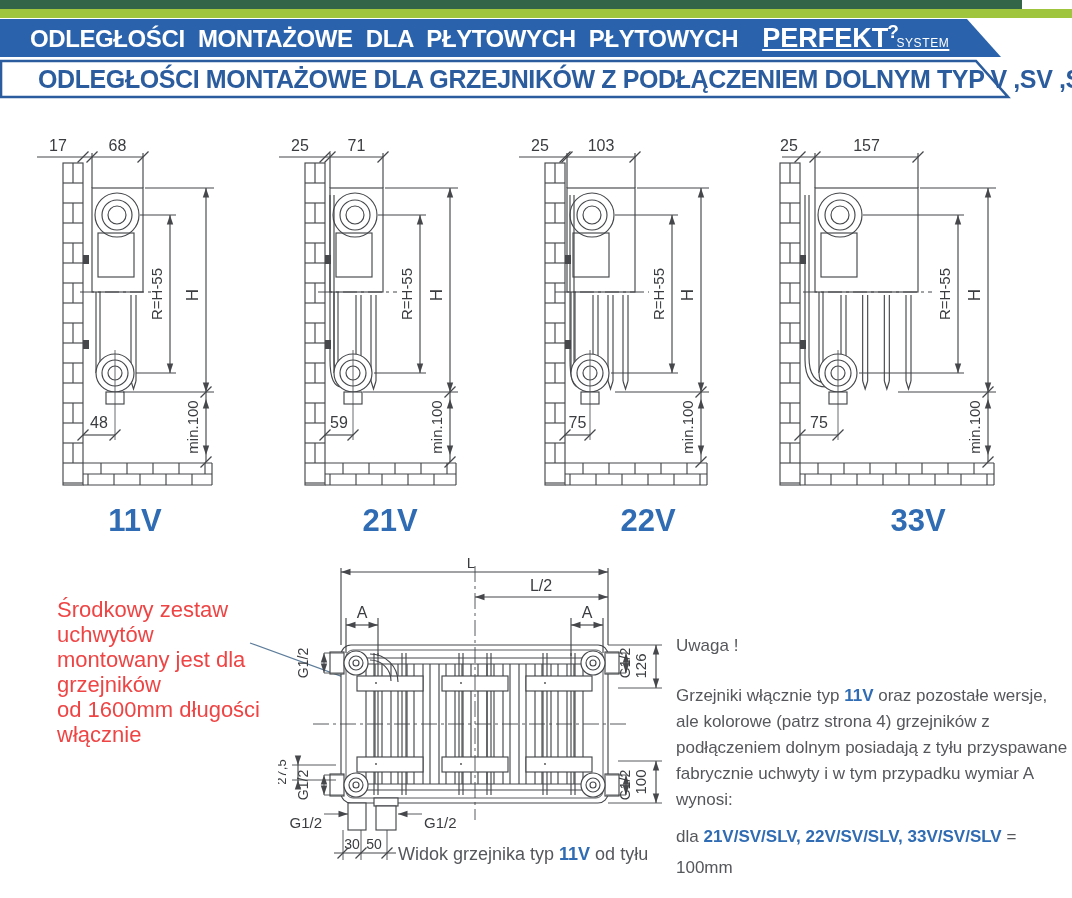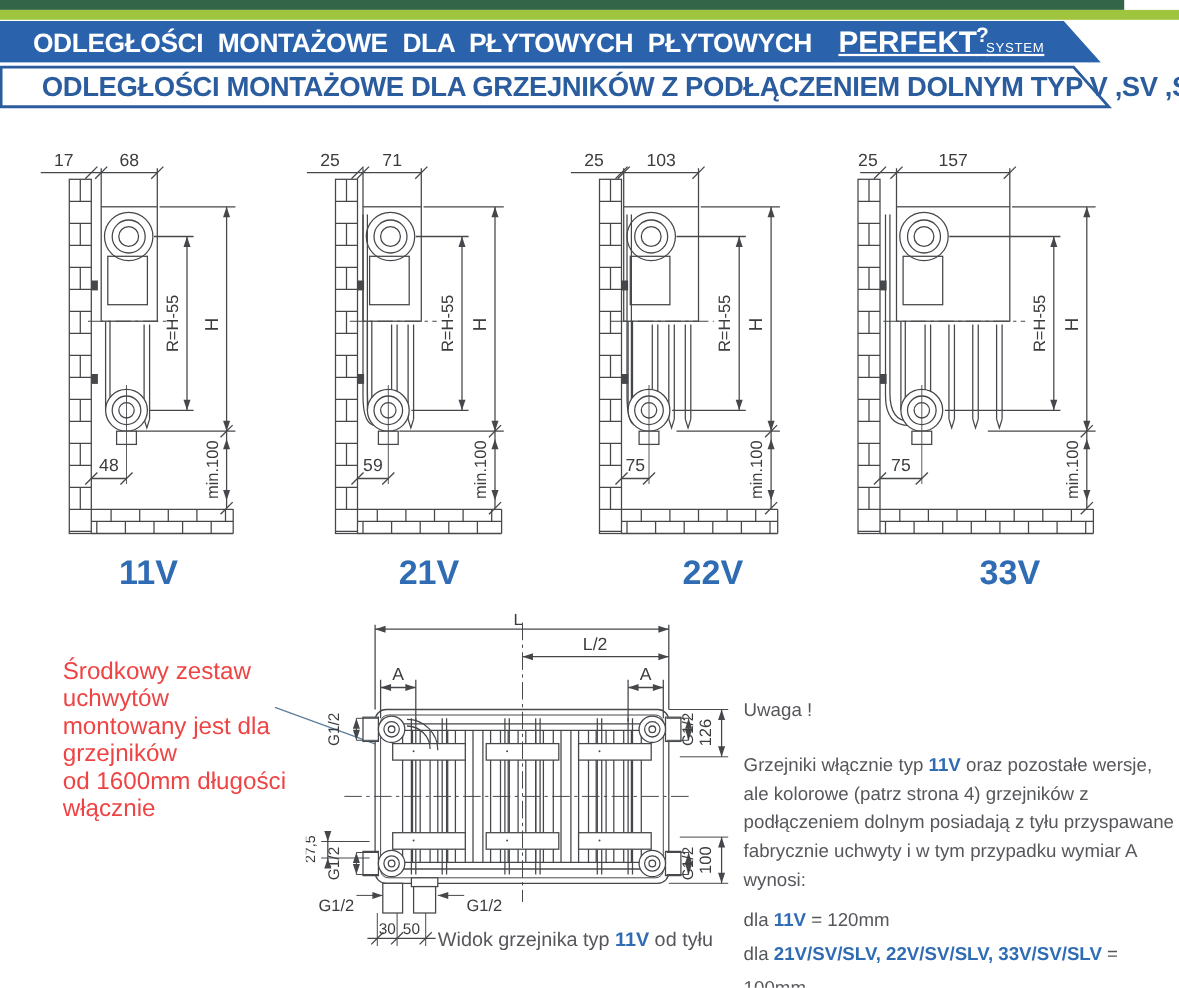--- a/index.html
+++ b/index.html
@@ -691,15 +691,14 @@
         <text transform="translate(74,291)" text-anchor="middle" font-size="14">30</text>
         <text transform="translate(96,291)" text-anchor="middle" font-size="14">50</text>
       </g>
     </svg></div>
 
 <div class="abs" id="caption"><span>Widok grzejnika typ </span><span class="blu">11V</span><span> od tyłu</span></div>
 
 <div class="abs" id="right-note">
   <p id="warning-title">Uwaga !</p>
   <p id="warning-body"><span>Grzejniki włącznie typ </span><span class="blu">11V</span><span> oraz pozostałe wersje, ale kolorowe (patrz strona 4) grzejników z podłączeniem dolnym posiadają z tyłu przyspawane fabrycznie uchwyty i w tym przypadku wymiar A wynosi:</span></p>
-  <div class="rule"><span>dla </span><span class="blu">11V</span><span> = 120mm</span></div>
   <div class="rule"><span>dla </span><span class="blu">21V/SV/SLV, 22V/SV/SLV, 33V/SV/SLV</span><span> = 100mm</span></div>
 </div>
 
 </body></html>

